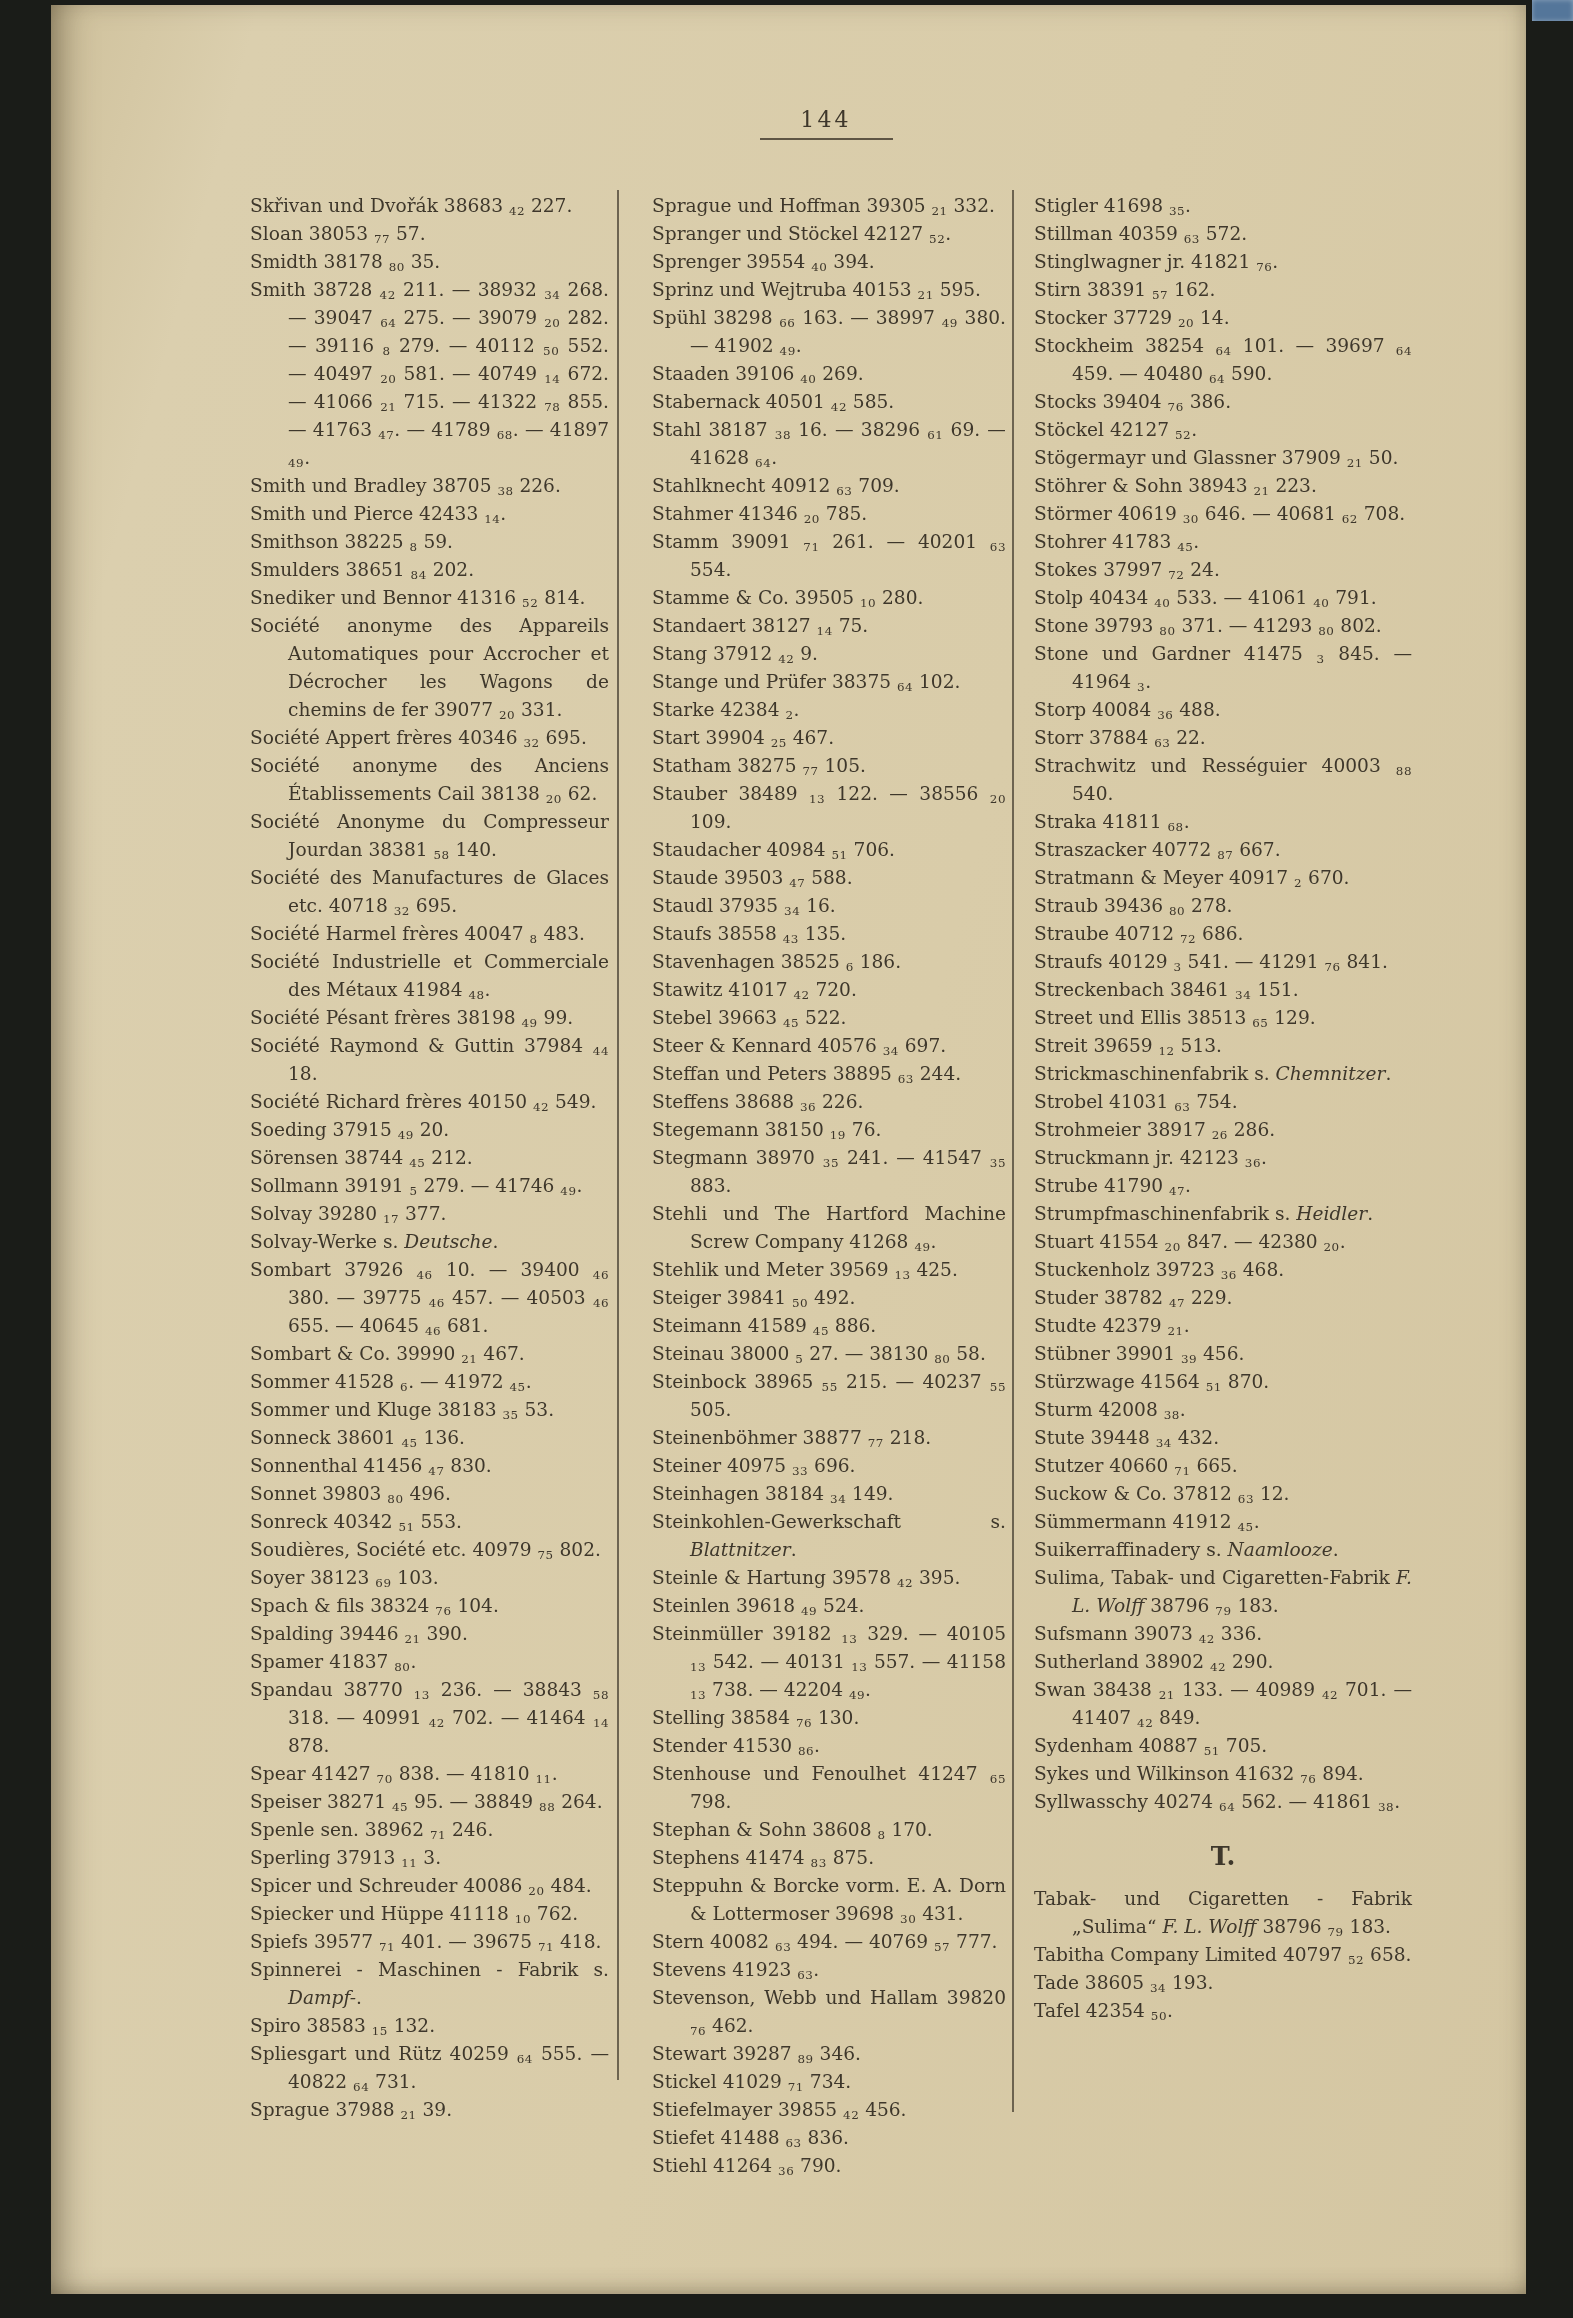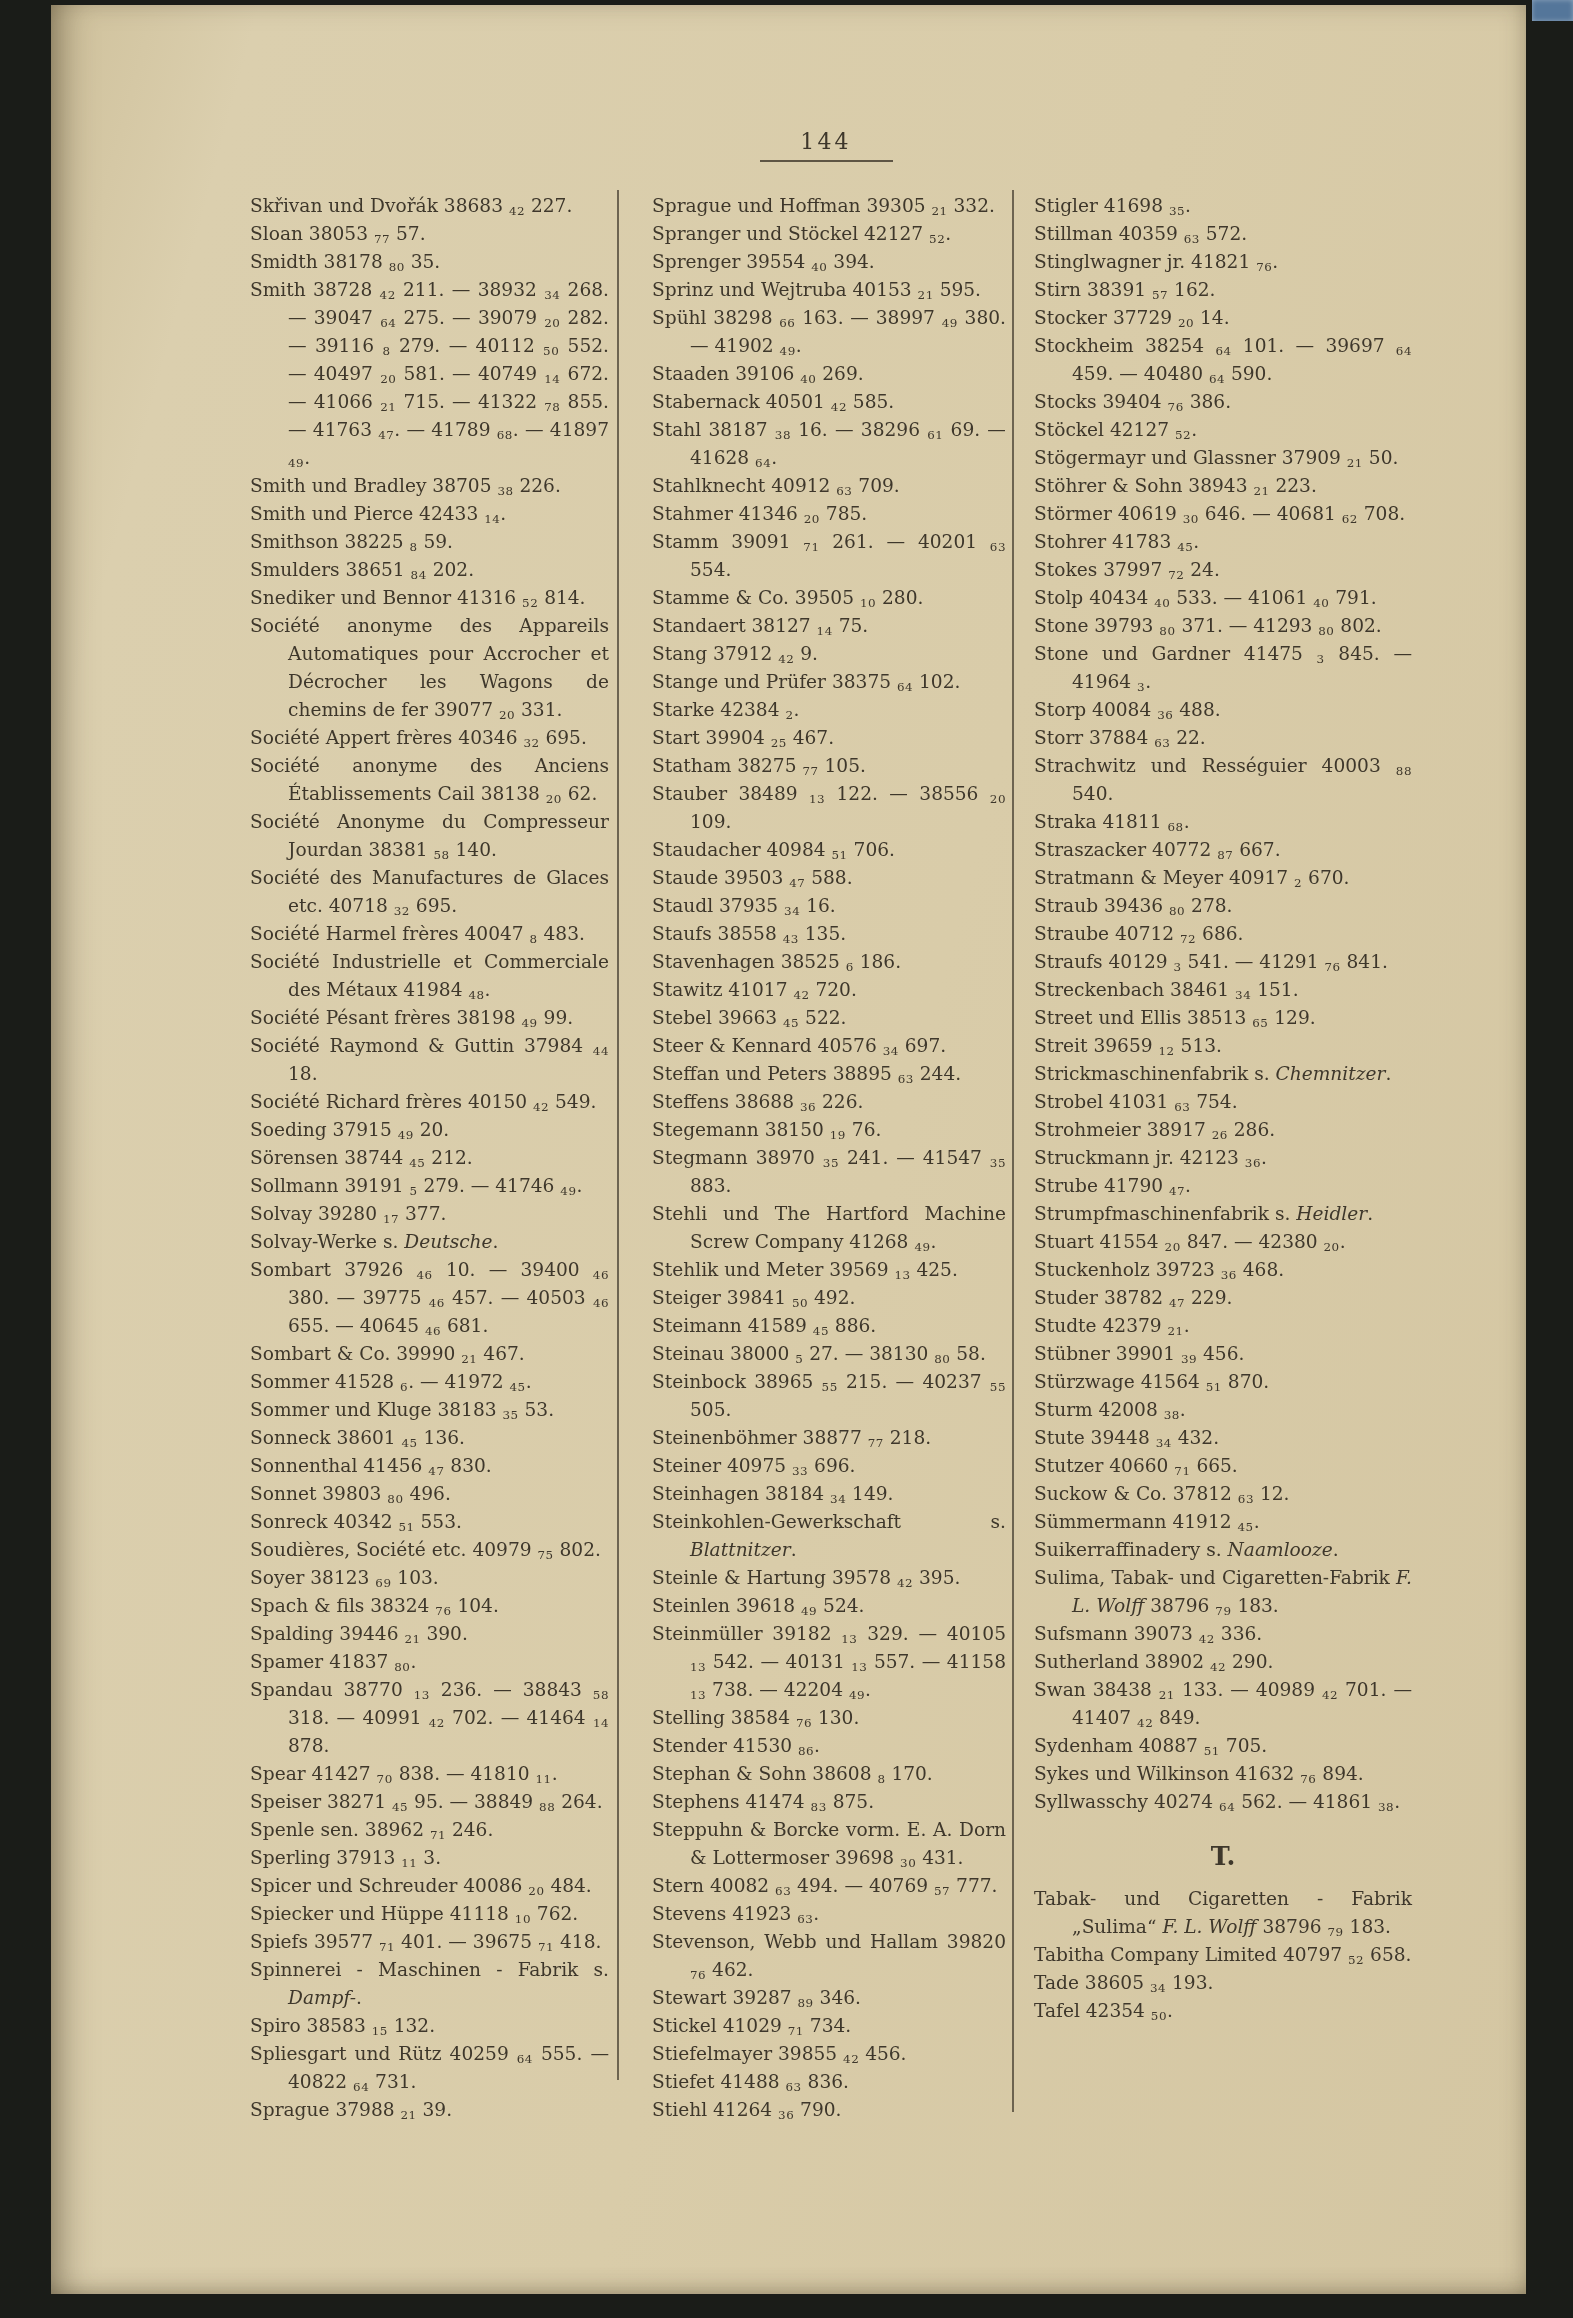--- a/index.html
+++ b/index.html
@@ -8,21 +8,21 @@
     background:#1a1c18;
     font-family:"DejaVu Serif","Liberation Serif",serif;
   }
   .page{
     position:absolute;left:51px;top:5.3px;width:1475px;height:2289px;
     background:linear-gradient(105deg,#cfc19c 0%,#dbcfae 10%,#d9cca9 55%,#d4c6a2 100%);
     box-shadow: inset 24.4px 0 37px -18px rgba(58,48,28,.55),
                 inset -12.7px 0 26.5px -15px rgba(58,48,28,.35),
                 inset 0 -14px 26.5px -16px rgba(58,48,28,.35);
   }
-  .page-header{position:absolute;left:690px;top:124px;width:170px;text-align:center;}
+  .page-header{position:absolute;left:690px;top:102px;width:170px;text-align:center;}
   .page-number{font-size:22px;letter-spacing:3.2px;color:#3e372b;}
   .page-number-rule{width:133px;height:2.1px;background:rgba(62,55,43,.8);margin:5.3px auto 0;}
   .col{
     position:absolute;top:187px;color:#3e372b;
     font-size:18.6px;line-height:28px;text-align:justify;
   }
   .col1{left:199px;width:359px;}
   .col2{left:601px;width:354px;}
   .col3{left:983px;width:378px;}
   .col-rule{position:absolute;width:1.6px;background:rgba(62,55,43,.7);}
@@ -146,20 +146,21 @@
       <p class="entry">Steinbock 38965 <span class="sub">55</span> 215. — 40237 <span class="sub">55</span> 505.</p>
       <p class="entry">Steinenböhmer 38877 <span class="sub">77</span> 218.</p>
       <p class="entry">Steiner 40975 <span class="sub">33</span> 696.</p>
       <p class="entry">Steinhagen 38184 <span class="sub">34</span> 149.</p>
       <p class="entry">Steinkohlen-Gewerkschaft s. <em>Blattnitzer</em>.</p>
       <p class="entry">Steinle &amp; Hartung 39578 <span class="sub">42</span> 395.</p>
       <p class="entry">Steinlen 39618 <span class="sub">49</span> 524.</p>
       <p class="entry">Steinmüller 39182 <span class="sub">13</span> 329. — 40105 <span class="sub">13</span> 542. — 40131 <span class="sub">13</span> 557. — 41158 <span class="sub">13</span> 738. — 42204 <span class="sub">49</span>.</p>
       <p class="entry">Stelling 38584 <span class="sub">76</span> 130.</p>
       <p class="entry">Stender 41530 <span class="sub">86</span>.</p>
+      <p class="entry">Stenhouse und Fenoulhet 41247 <span class="sub">65</span> 798.</p>
       <p class="entry">Stephan &amp; Sohn 38608 <span class="sub">8</span> 170.</p>
       <p class="entry">Stephens 41474 <span class="sub">83</span> 875.</p>
       <p class="entry">Steppuhn &amp; Borcke vorm. E. A. Dorn &amp; Lottermoser 39698 <span class="sub">30</span> 431.</p>
       <p class="entry">Stern 40082 <span class="sub">63</span> 494. — 40769 <span class="sub">57</span> 777.</p>
       <p class="entry">Stevens 41923 <span class="sub">63</span>.</p>
       <p class="entry">Stevenson, Webb und Hallam 39820 <span class="sub">76</span> 462.</p>
       <p class="entry">Stewart 39287 <span class="sub">89</span> 346.</p>
       <p class="entry">Stickel 41029 <span class="sub">71</span> 734.</p>
       <p class="entry">Stiefelmayer 39855 <span class="sub">42</span> 456.</p>
       <p class="entry">Stiefet 41488 <span class="sub">63</span> 836.</p>

